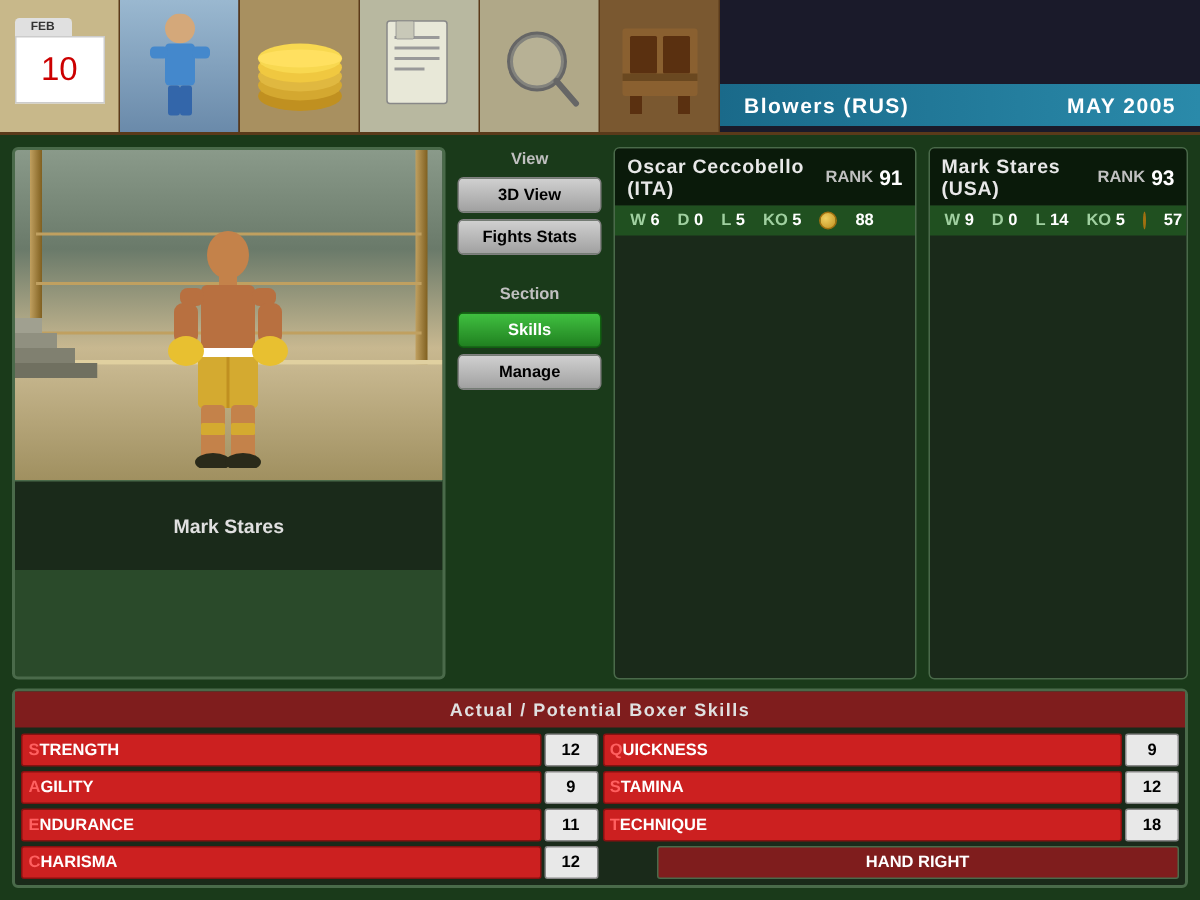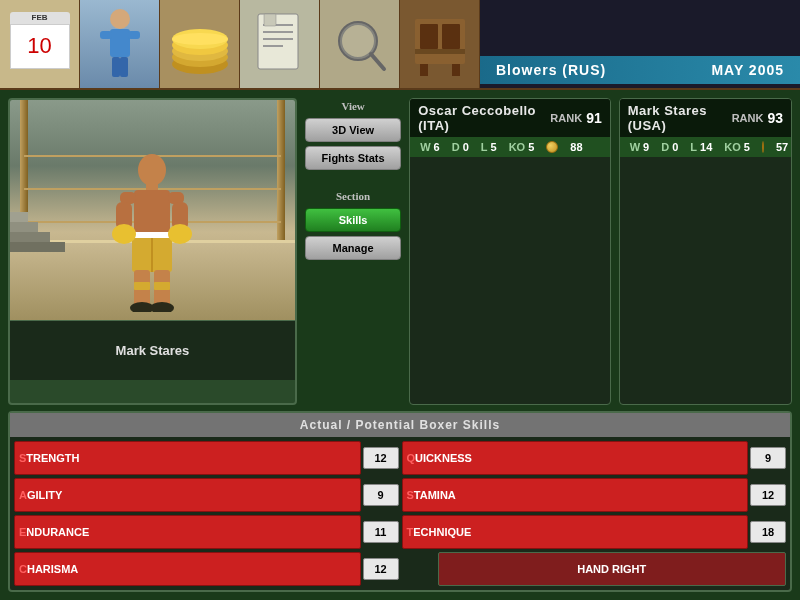--- a/index.html
+++ b/index.html
@@ -70,21 +70,21 @@
       align-items: center;
     }
     
     .cal-icon {
       width: 60px;
       height: 65px;
       position: relative;
     }
     .cal-top {
       background: #e0e0e0;
-      width: 60px;
+      width: 38px;
       height: 12px;
       border-radius: 3px 3px 0 0;
       display: flex;
       align-items: center;
       justify-content: center;
       font-size: 8px;
       color: #333;
       font-weight: bold;
     }
     .cal-body {
@@ -163,21 +163,20 @@
       display: flex;
       flex-direction: column;
       gap: 4px;
     }
     .section-label {
       color: #c0c0c0;
       font-size: 11px;
       text-align: center;
       padding: 2px 0;
       font-weight: bold;
-      font-family: Liberation Serif, serif;
     }
     .ctrl-btn {
       background: linear-gradient(180deg, #d0d0d0 0%, #a0a0a0 100%);
       border: 1px solid #808080;
       border-radius: 4px;
       color: #000;
       font-size: 11px;
       font-weight: bold;
       text-align: center;
       padding: 5px 4px;
@@ -261,21 +260,21 @@
       display: inline-block;
     }
 
     
     #skills-area {
       background: #1a2a1a;
       border: 2px solid #4a6a4a;
       border-radius: 4px;
     }
     .skills-header {
-      background: #737373;
+      background: #7f1d1d;
       text-align: center;
       padding: 5px;
       font-size: 12px;
       font-weight: bold;
       color: #e0e0e0;
       letter-spacing: 1px;
     }
     .skills-grid {
       display: grid;
       grid-template-columns: 1fr 1fr;
@@ -288,21 +287,21 @@
       gap: 2px;
     }
     .skill-bar {
       flex: 1;
       height: 22px;
       background: #cc2020;
       border: 1px solid #881010;
       border-radius: 2px;
       display: flex;
       align-items: center;
-      padding: 16px 4px;
+      padding: 4px 4px;
     }
     .skill-bar.neutral {
       background: #7f1d1d;
       border-color: #4a6a4a;
       margin-left: 36px;
     }
     .skill-name {
       font-size: 11px;
       font-weight: bold;
       color: #fff;

